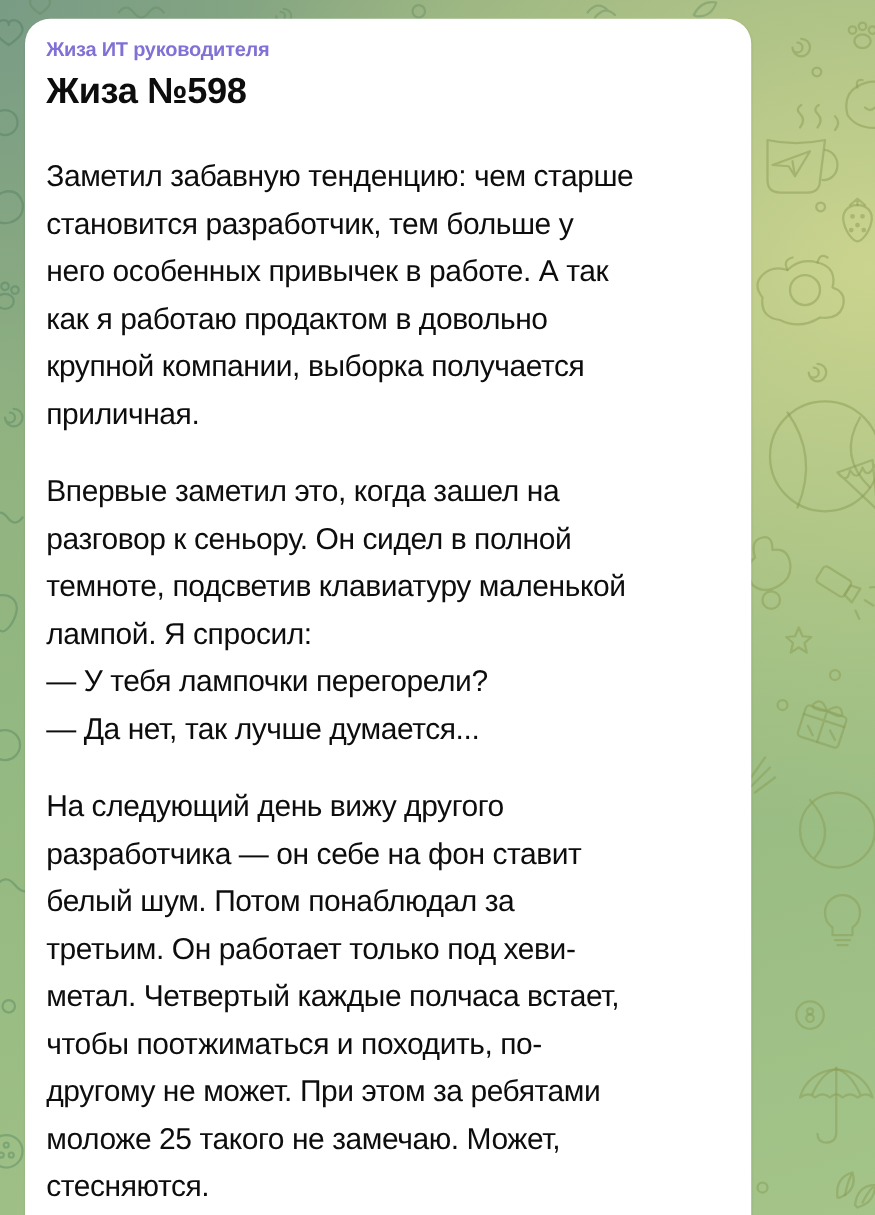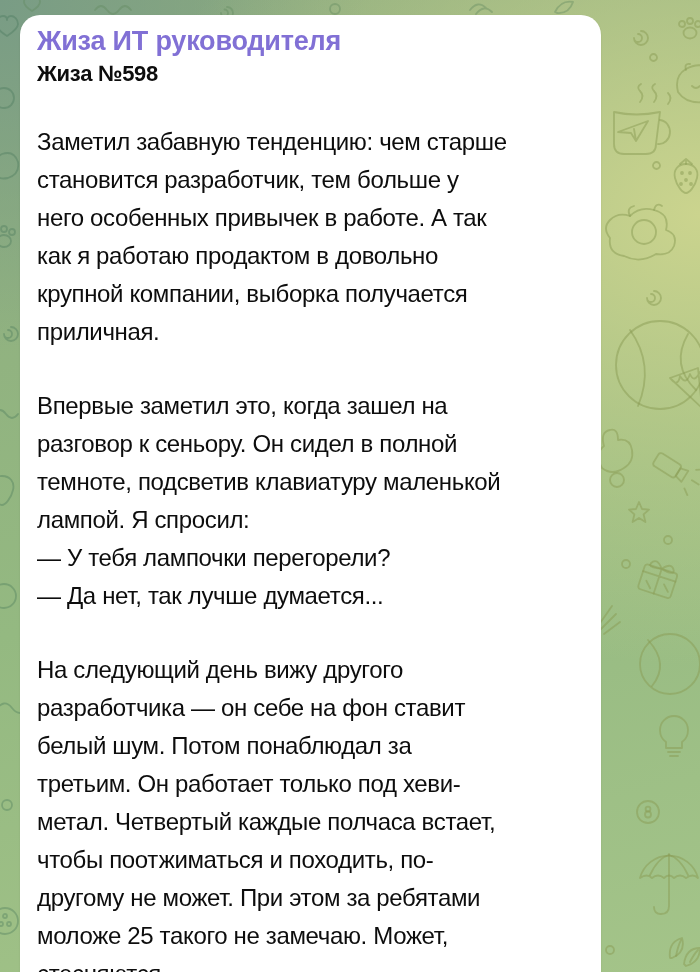--- a/index.html
+++ b/index.html
@@ -24,37 +24,37 @@
     position:absolute;
     left:20px;top:15px;
     width:581px;bottom:0;
     background:#ffffff;
     border-radius:20px 20px 0 0;
     box-shadow:0 1px 2px rgba(0,0,0,.10);
     padding:10px 17px 0 17px;
     box-sizing:border-box;
   }
   .channel{
-    font-size:27px;line-height:32px;font-weight:bold;
+    font-size:16px;line-height:32px;font-weight:bold;
     color:#8170d5;
     letter-spacing:-0.2px;
     cursor:pointer;
   }
   .title{
-    font-size:22px;line-height:33px;font-weight:bold;
+    font-size:29px;line-height:33px;font-weight:bold;
     color:#0d0d0d;letter-spacing:-0.3px;
   }
   .para{
     font-size:24px;line-height:38px;
     color:#0d0d0d;
     letter-spacing:-0.35px;
     white-space:pre-line;
   }
   .para.first{margin-top:33px;}
-  .para + .para{margin-top:36px;}
+  .para + .para{margin-top:24px;}
 </style>
 </head>
 <body>
 
 <div class="stage">
 
   <svg class="doodles" viewBox="0 0 700 972" aria-hidden="true">
 
     <g class="dt" transform="translate(24,-4)">
       <path d="M0,6 C0,2 3,0 5,0 C7,0 8,1.5 8,3 C8,1.5 9,0 11,0 C13,0 16,2 16,6 C16,10 8,15 8,15 C8,15 0,10 0,6"></path>

